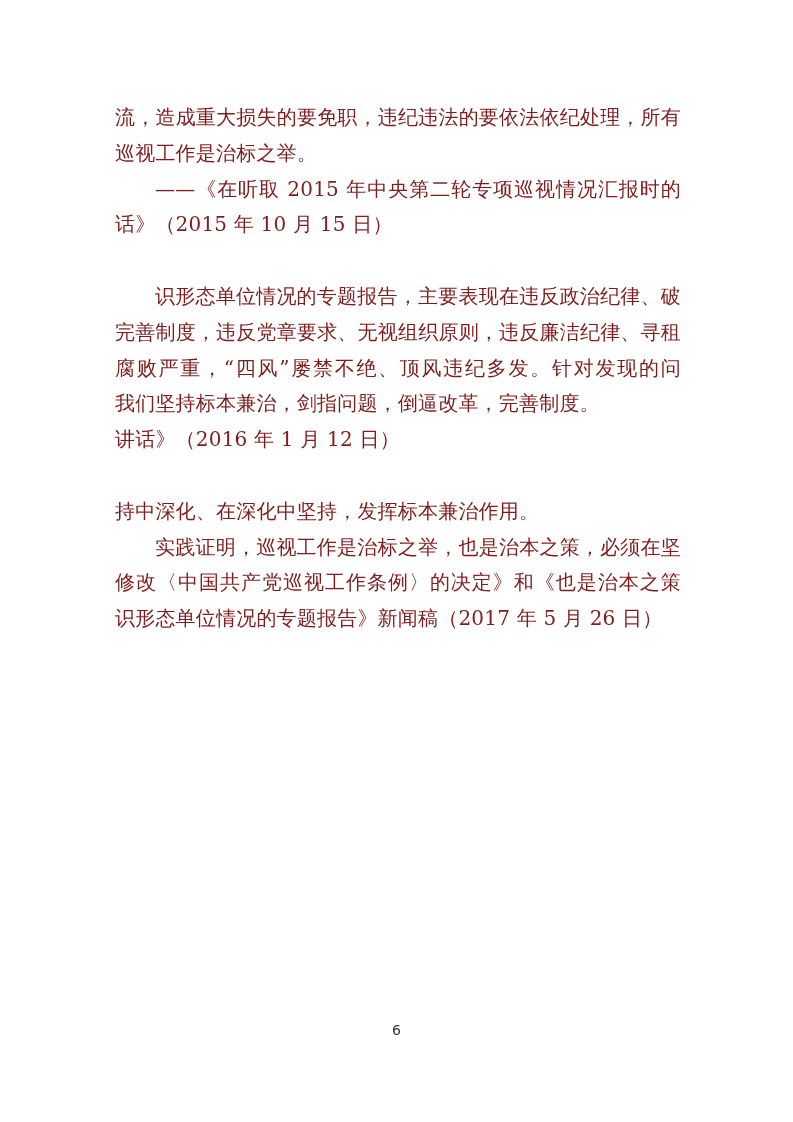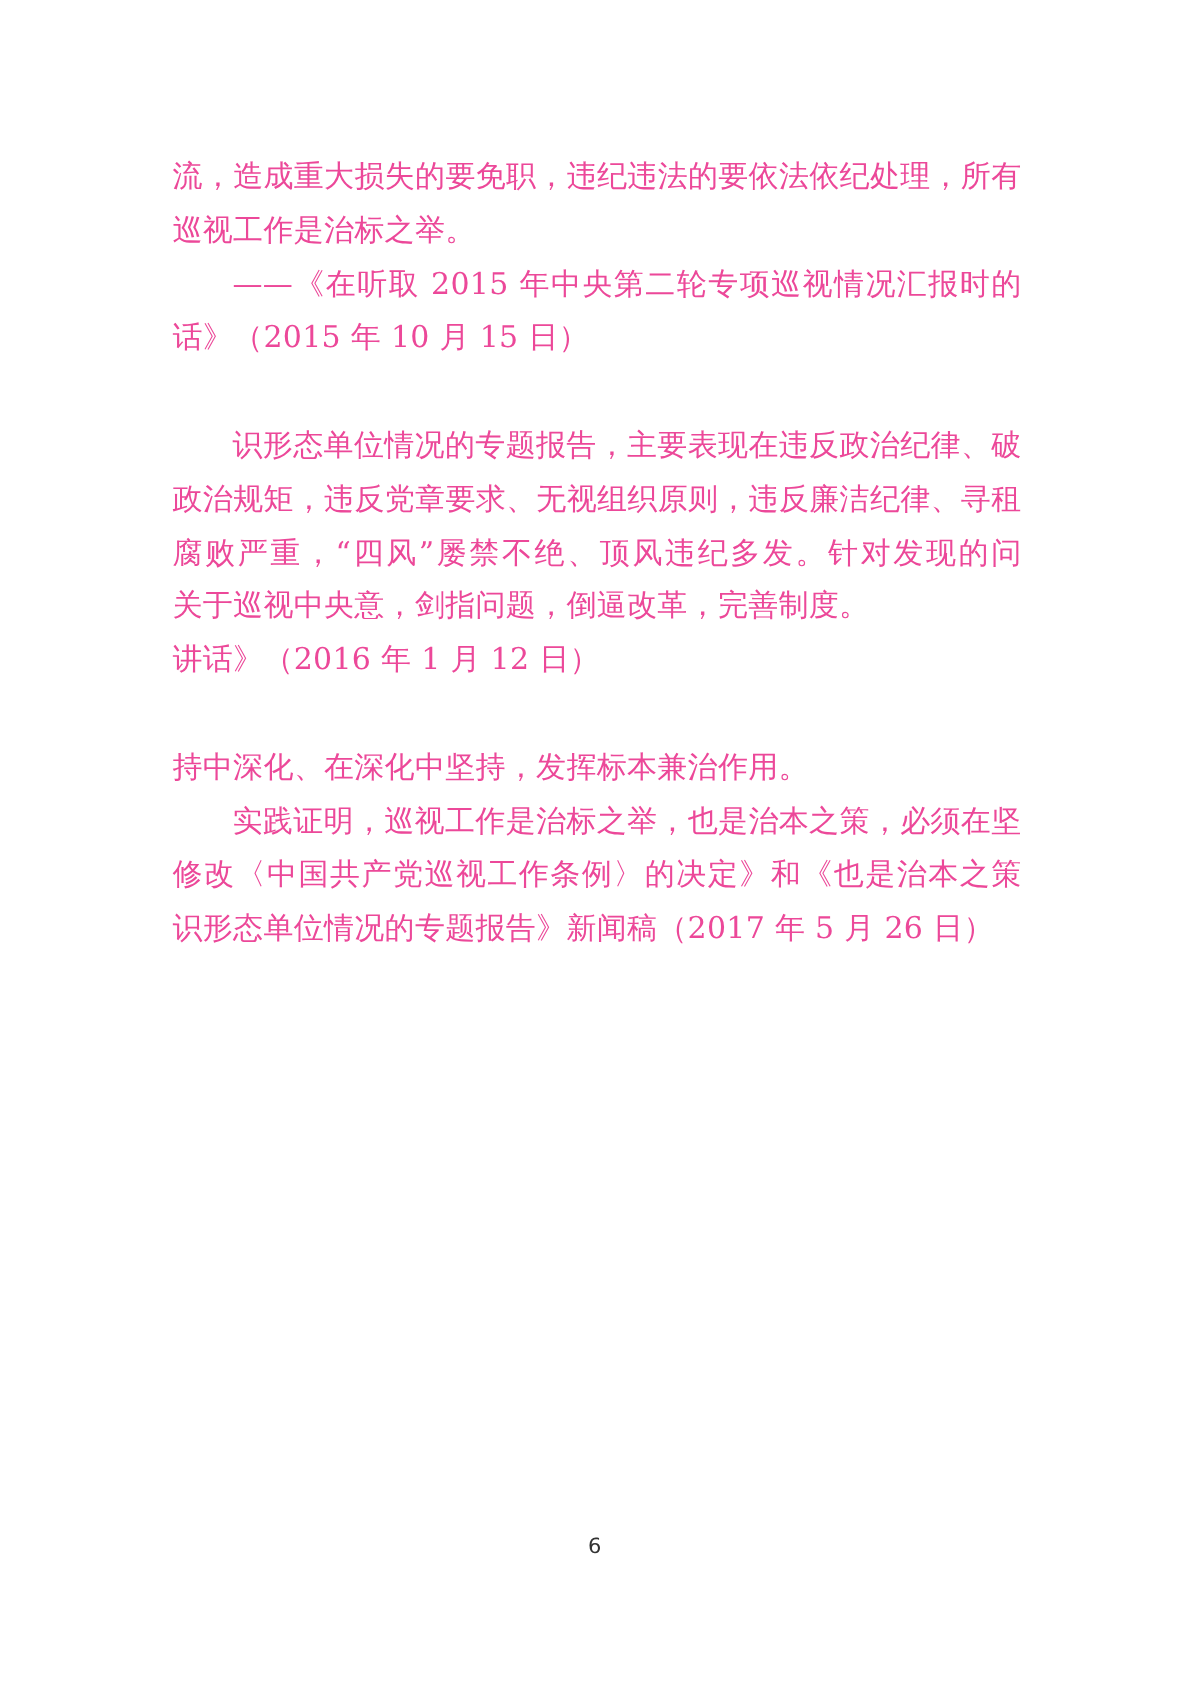--- a/index.html
+++ b/index.html
@@ -18,21 +18,21 @@
   .content {
     position: absolute;
     top: 100px;
     left: 115px;
     width: 566px;
   }
   .line {
     font-size: 20px;
     line-height: 35.8px;
     height: 35.8px;
-    color: #ec4899;
+    color: #7f1d1d;
     letter-spacing: 0.2px;
     white-space: normal;
     overflow: hidden;
   }
   .line.justify {
     text-align: justify;
     text-align-last: justify;
     text-justify: inter-character;
   }
   .line.indent {
@@ -59,23 +59,23 @@
 <body>
 
 <div class="page">
   <div class="content" id="content">
       <div class="line justify">流，造成重大损失的要免职，违纪违法的要依法依纪处理，所有</div>
       <div class="line">巡视工作是治标之举。</div>
       <div class="line indent justify">——《在听取 2015 年中央第二轮专项巡视情况汇报时的讲</div>
       <div class="line">话》（2015 年 10 月 15 日）</div>
       <div class="line blank"></div>
       <div class="line indent justify">识形态单位情况的专题报告，主要表现在违反政治纪律、破坏</div>
-      <div class="line justify">政治规矩，违反党章要求、无视组织原则，违反廉洁纪律、寻租</div>
+      <div class="line justify">完善制度，违反党章要求、无视组织原则，违反廉洁纪律、寻租</div>
       <div class="line justify">腐败严重，“四风”屡禁不绝、顶风违纪多发。针对发现的问题，</div>
-      <div class="line">关于巡视中央意，剑指问题，倒逼改革，完善制度。</div>
+      <div class="line">我们坚持标本兼治，剑指问题，倒逼改革，完善制度。</div>
       <div class="line">讲话》（2016 年 1 月 12 日）</div>
       <div class="line blank"></div>
       <div class="line">持中深化、在深化中坚持，发挥标本兼治作用。</div>
       <div class="line indent justify">实践证明，巡视工作是治标之举，也是治本之策，必须在坚</div>
       <div class="line justify">修改〈中国共产党巡视工作条例〉的决定》和《也是治本之策</div>
       <div class="line">识形态单位情况的专题报告》新闻稿（2017 年 5 月 26 日）</div>
     </div>
   <div class="footer">
     <span class="pagenum">6</span>
   </div>

